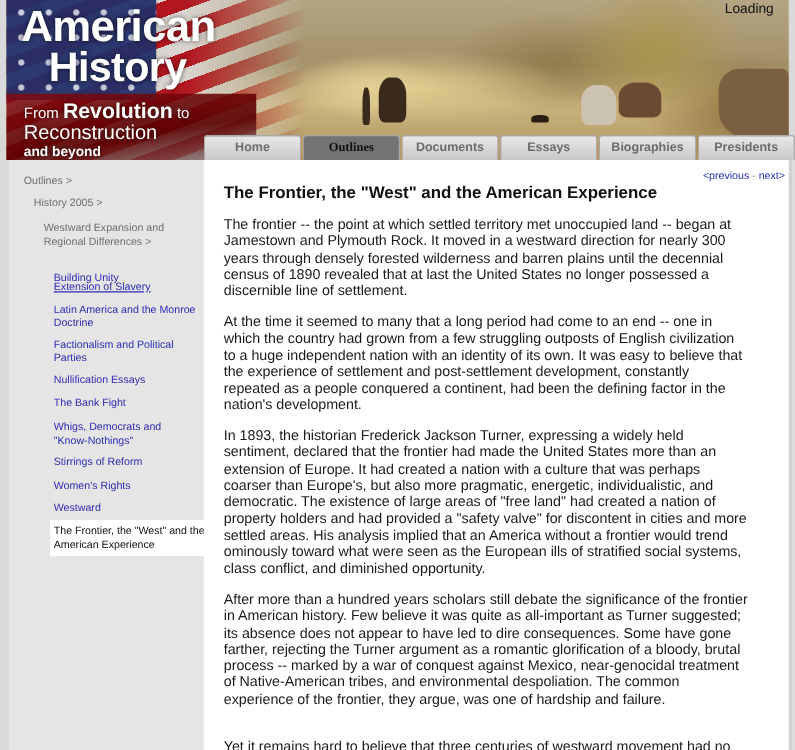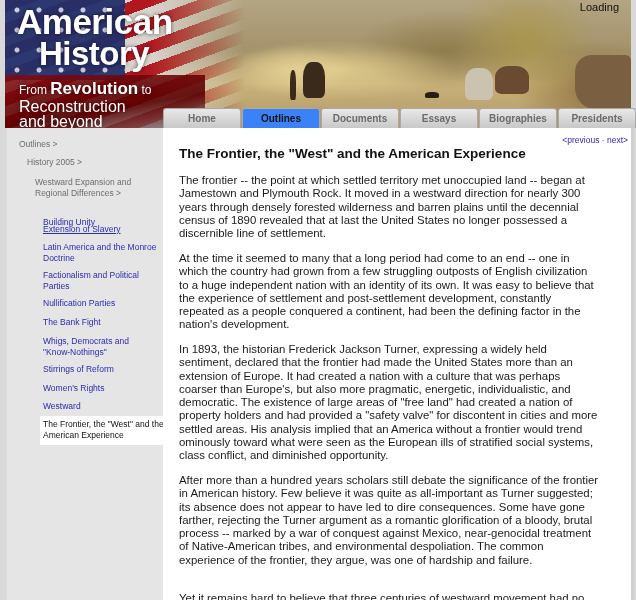--- a/index.html
+++ b/index.html
@@ -41,35 +41,35 @@
   .flag-shade {
     position:absolute; left:0; top:75px; width:200px; height:53px;
     background:linear-gradient(170deg, rgba(130,10,15,.85), rgba(90,0,0,.9) 60%, rgba(130,130,130,.7));
   }
   .logo { position:absolute; left:12px; top:6px; color:#fff; text-shadow:0 0 4px rgba(0,0,0,.6); }
   .logo .l1 { font-size:35px; font-weight:bold; line-height:32px; letter-spacing:-.5px; }
   .logo .l2 { font-size:33px; font-weight:bold; line-height:32px; margin-left:22px; letter-spacing:-.5px; }
   .logo .l3 { font-size:12px; line-height:18px; margin-top:10px; margin-left:2px; }
   .logo .l3 b { font-size:17px; }
   .logo .l4 { font-size:16px; font-weight:normal; line-height:16px; margin-left:2px; }
-  .logo .l5 { font-size:16px; font-weight:normal; line-height:14px; margin-left:2px; }
+  .logo .l5 { font-size:11px; font-weight:bold; line-height:14px; margin-left:2px; }
   .figure { position:absolute; background:#3a2a1c; border-radius:40% 40% 20% 20%; }
   .loading { position:absolute; right:12px; top:1px; font-size:11px; color:#111; }
 
   
   .tabs { position:absolute; left:158px; top:108px; height:20px; display:flex; }
   .tab {
     width:76px; height:19px; margin-right:1px;
     background:linear-gradient(#e8e8e8, #c8c8c8);
     border:1px solid #a9a9a9; border-bottom:none;
     border-radius:3px 3px 0 0;
     font-size:10px; font-weight:bold; color:#6b6b6b;
     text-align:center; line-height:19px; cursor:pointer;
   }
-  .tab.active { background:#3b82f6; color:#111; height:20px; }
+  .tab.active { background:#737373; color:#111; height:20px;font-family:Liberation Serif, serif; }
 
   
   .sidebar { position:absolute; left:0; top:128px; width:157px; height:472px; background:#e5e5e5; border-left:2px solid #dadada; }
   .crumb { font-size:8.5px; color:#6e6e6e; line-height:11px; }
   .sb-item { position:absolute; font-size:8.5px; line-height:10.5px; }
   .sb-link { color:#2b2bb3; }
   .sb-current { background:#fff; color:#111; padding:3px 0 5px 0; }
 
   
   .content {
@@ -123,21 +123,21 @@
 
   <div class="sidebar">
     <a class="crumb sb-item" style="left:12px;top:11px;">Outlines &gt;</a>
     <a class="crumb sb-item" style="left:20px;top:29px;">History 2005 &gt;</a>
     <a class="crumb sb-item" style="left:28px;top:49px;width:125px;">Westward Expansion and Regional Differences &gt;</a>
 
     <a class="sb-item sb-link" style="left:36px;top:89px;">Building Unity</a>
     <a class="sb-item sb-link" style="left:36px;top:96px;text-decoration:underline;">Extension of Slavery</a>
     <a class="sb-item sb-link" style="left:36px;top:114px;width:118px;">Latin America and the Monroe Doctrine</a>
     <a class="sb-item sb-link" style="left:36px;top:142px;width:110px;">Factionalism and Political Parties</a>
-    <a class="sb-item sb-link" style="left:36px;top:170px;">Nullification Parties</a>
+    <a class="sb-item sb-link" style="left:36px;top:170px;">Nullification Essays</a>
     <a class="sb-item sb-link" style="left:36px;top:189px;">The Bank Fight</a>
     <a class="sb-item sb-link" style="left:36px;top:208px;width:110px;">Whigs, Democrats and "Know-Nothings"</a>
     <a class="sb-item sb-link" style="left:36px;top:236px;">Stirrings of Reform</a>
     <a class="sb-item sb-link" style="left:36px;top:255px;">Women's Rights</a>
     <a class="sb-item sb-link" style="left:36px;top:273px;">Westward</a>
     <div class="sb-item sb-current" style="left:33px;top:288px;width:124px;padding-left:3px;box-sizing:border-box;">The Frontier, the "West" and the American Experience</div>
   </div>
 
   <div class="content">
     <div class="prevnext">

